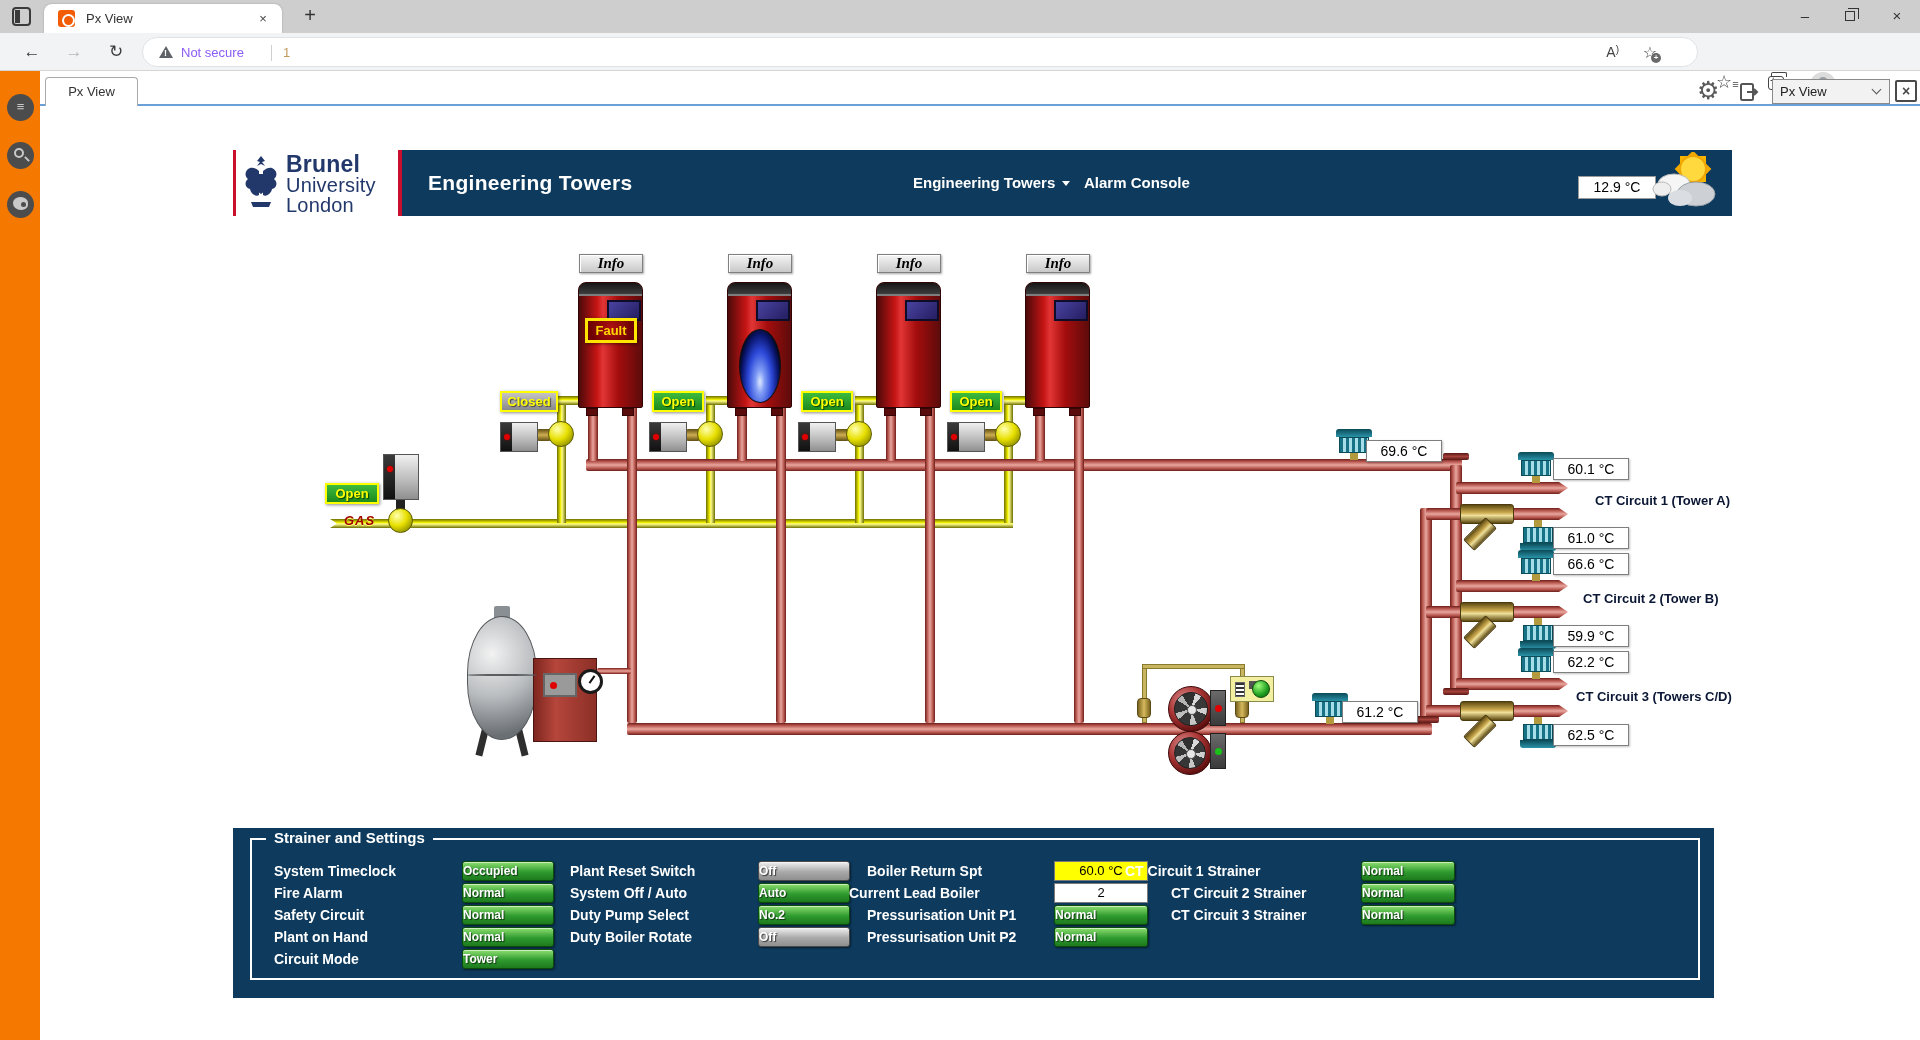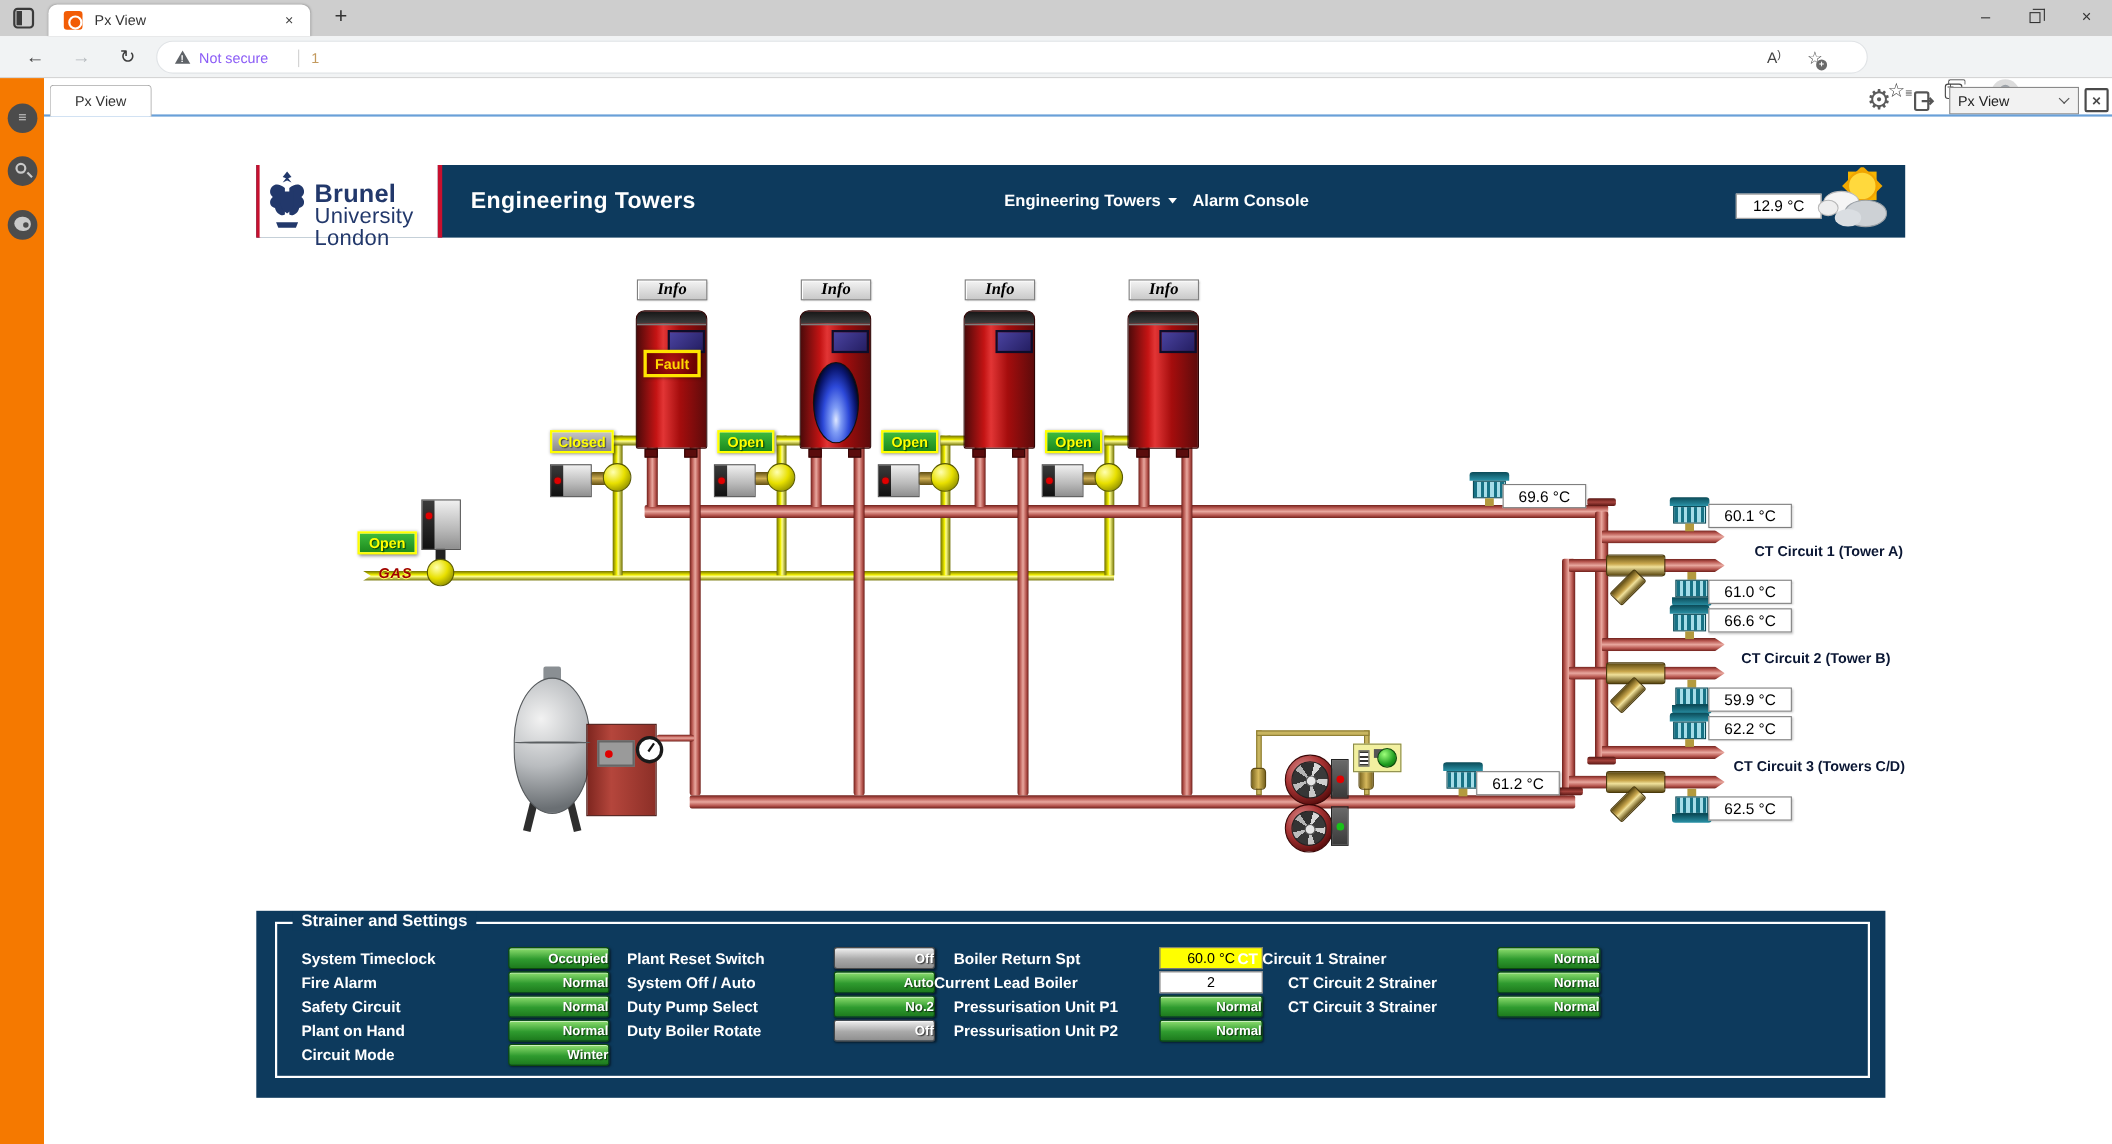--- a/index.html
+++ b/index.html
@@ -51,21 +51,21 @@
   #blueline{position:absolute;left:40px;top:104px;width:1880px;height:2px;background:#69a0d8;z-index:2}
   .gear{position:absolute;left:1697px;top:76px;font-size:25px;color:#5a5a5a}
   .viewselect{position:absolute;left:1772px;top:79px;width:118px;height:25px;background:#f2f2f2;border:1px solid #8a8a8a;font-size:13px;color:#222;line-height:23px;padding-left:7px}
   .viewselect .chev{position:absolute;right:9px;top:6px;width:7px;height:7px;border-right:1.8px solid #555;border-bottom:1.8px solid #555;transform:rotate(45deg)}
   .xbox{position:absolute;left:1895px;top:80px;width:22px;height:22px;border:2px solid #4a4a4a;border-radius:2px;text-align:center;line-height:18px;font-size:14px;font-weight:bold;color:#4a4a4a}
 
   
   #banner{position:absolute;left:233px;top:150px;width:1499px;height:66px;background:#0d3a5d}
   .redbar{position:absolute;top:0;width:4px;height:66px;background:#c8102e}
   #logoblock{position:absolute;left:3px;top:0;width:162px;height:66px;background:#fff}
-  .logotext{position:absolute;left:50px;top:15px;color:#22386b;line-height:20px;font-size:20px;letter-spacing:.2px}
+  .logotext{position:absolute;left:50px;top:3px;color:#22386b;line-height:20px;font-size:20px;letter-spacing:.2px}
   .logotext .l1{font-weight:bold;font-size:23px;line-height:22px}
   .bannertitle{position:absolute;left:195px;top:0;height:66px;line-height:66px;color:#fff;font-size:21px;font-weight:bold;letter-spacing:.3px}
   .bnav{position:absolute;top:0;height:66px;line-height:66px;color:#fff;font-size:15px;font-weight:bold}
   .caret{display:inline-block;margin-left:7px;vertical-align:2px;width:0;height:0;border-left:4px solid transparent;border-right:4px solid transparent;border-top:5px solid #fff}
   .wtemp{position:absolute;left:1345px;top:26px;width:78px;height:23px;background:#fff;border:1px solid #999;text-align:center;line-height:21px;font-size:14px;color:#000}
 
   
   .pipe-h,.pipe-v{position:absolute;z-index:2;border-radius:2px}
   .pipe-h{background:linear-gradient(180deg,#6e1f1a 0%,#b85750 22%,#e8a79e 50%,#b85750 78%,#6e1f1a 100%)}
   .pipe-v{background:linear-gradient(90deg,#6e1f1a 0%,#b85750 22%,#e8a79e 50%,#b85750 78%,#6e1f1a 100%)}
@@ -119,21 +119,21 @@
   .pbox .panel{position:absolute;left:9px;top:14px;width:34px;height:24px;background:#9a9a9a;border:2px solid #666}
   .pbox .panel i{position:absolute;left:5px;top:7px;width:7px;height:7px;border-radius:50%;background:#e00000}
   .pbox .gauge{position:absolute;left:44px;top:10px;width:25px;height:25px;border-radius:50%;background:#fff;border:3px solid #1a1a1a}
   .pbox .gauge::after{content:"";position:absolute;left:10px;top:3px;width:2px;height:9px;background:#111;transform:rotate(35deg)}
 
   
   #dpanel{position:absolute;left:233px;top:828px;width:1481px;height:170px;background:#0d3a5d}
   #dframe{position:absolute;left:17px;top:10px;width:1450px;height:142px;border:2px solid #fff}
   #dlegend{position:absolute;left:33px;top:1px;background:#0d3a5d;padding:0 8px;font-size:15px;font-weight:bold;color:#fff;z-index:2}
   .dlabel{position:absolute;font-size:14px;font-weight:bold;color:#fff;line-height:20px;white-space:nowrap}
-  .sbtn{position:absolute;width:92px;height:20px;border-radius:3px;font-size:12px;font-weight:bold;color:#fff;text-align:right;line-height:18px;text-shadow:1px 1px 1px rgba(0,0,0,.65);border:1px solid #333;box-shadow:inset 0 1px 0 rgba(255,255,255,.55),1px 1px 2px rgba(0,0,0,.5)}
+  .sbtn{position:absolute;width:92px;height:20px;border-radius:3px;font-size:12px;font-weight:bold;color:#fff;text-align:left;line-height:18px;text-shadow:1px 1px 1px rgba(0,0,0,.65);border:1px solid #333;box-shadow:inset 0 1px 0 rgba(255,255,255,.55),1px 1px 2px rgba(0,0,0,.5)}
   .sbtn.green{background:linear-gradient(180deg,#8fdf70,#2f9b2f 55%,#1d7a1d);border-color:#0c4d0c}
   .sbtn.gray{background:linear-gradient(180deg,#f0f0f0,#a9a9a9 55%,#8f8f8f);border-color:#4a4a4a}
   .vbox{position:absolute;width:94px;height:20px;font-size:13px;color:#000;text-align:center;line-height:18px;border:1px solid #7a7a7a}
   .vbox.yellow{background:#ffff00}
   .vbox.white{background:#fff}
 </style>
 </head>
 <body>
 
 <div id="app">
@@ -418,21 +418,21 @@
 
     <div class="dlabel" style="left:41px;top:33px">System Timeclock</div>
     <div class="dlabel" style="left:41px;top:55px">Fire Alarm</div>
     <div class="dlabel" style="left:41px;top:77px">Safety Circuit</div>
     <div class="dlabel" style="left:41px;top:99px">Plant on Hand</div>
     <div class="dlabel" style="left:41px;top:121px">Circuit Mode</div>
     <div class="sbtn green" style="left:229px;top:33px">Occupied</div>
     <div class="sbtn green" style="left:229px;top:55px">Normal</div>
     <div class="sbtn green" style="left:229px;top:77px">Normal</div>
     <div class="sbtn green" style="left:229px;top:99px">Normal</div>
-    <div class="sbtn green" style="left:229px;top:121px">Winter</div>
+    <div class="sbtn green" style="left:229px;top:121px">Tower</div>
 
     <div class="dlabel" style="left:337px;top:33px">Plant Reset Switch</div>
     <div class="dlabel" style="left:337px;top:55px">System Off / Auto</div>
     <div class="dlabel" style="left:337px;top:77px">Duty Pump Select</div>
     <div class="dlabel" style="left:337px;top:99px">Duty Boiler Rotate</div>
     <div class="sbtn gray" style="left:525px;top:33px">Off</div>
     <div class="sbtn green" style="left:525px;top:55px">Auto</div>
     <div class="sbtn green" style="left:525px;top:77px">No.2</div>
     <div class="sbtn gray" style="left:525px;top:99px">Off</div>
 

